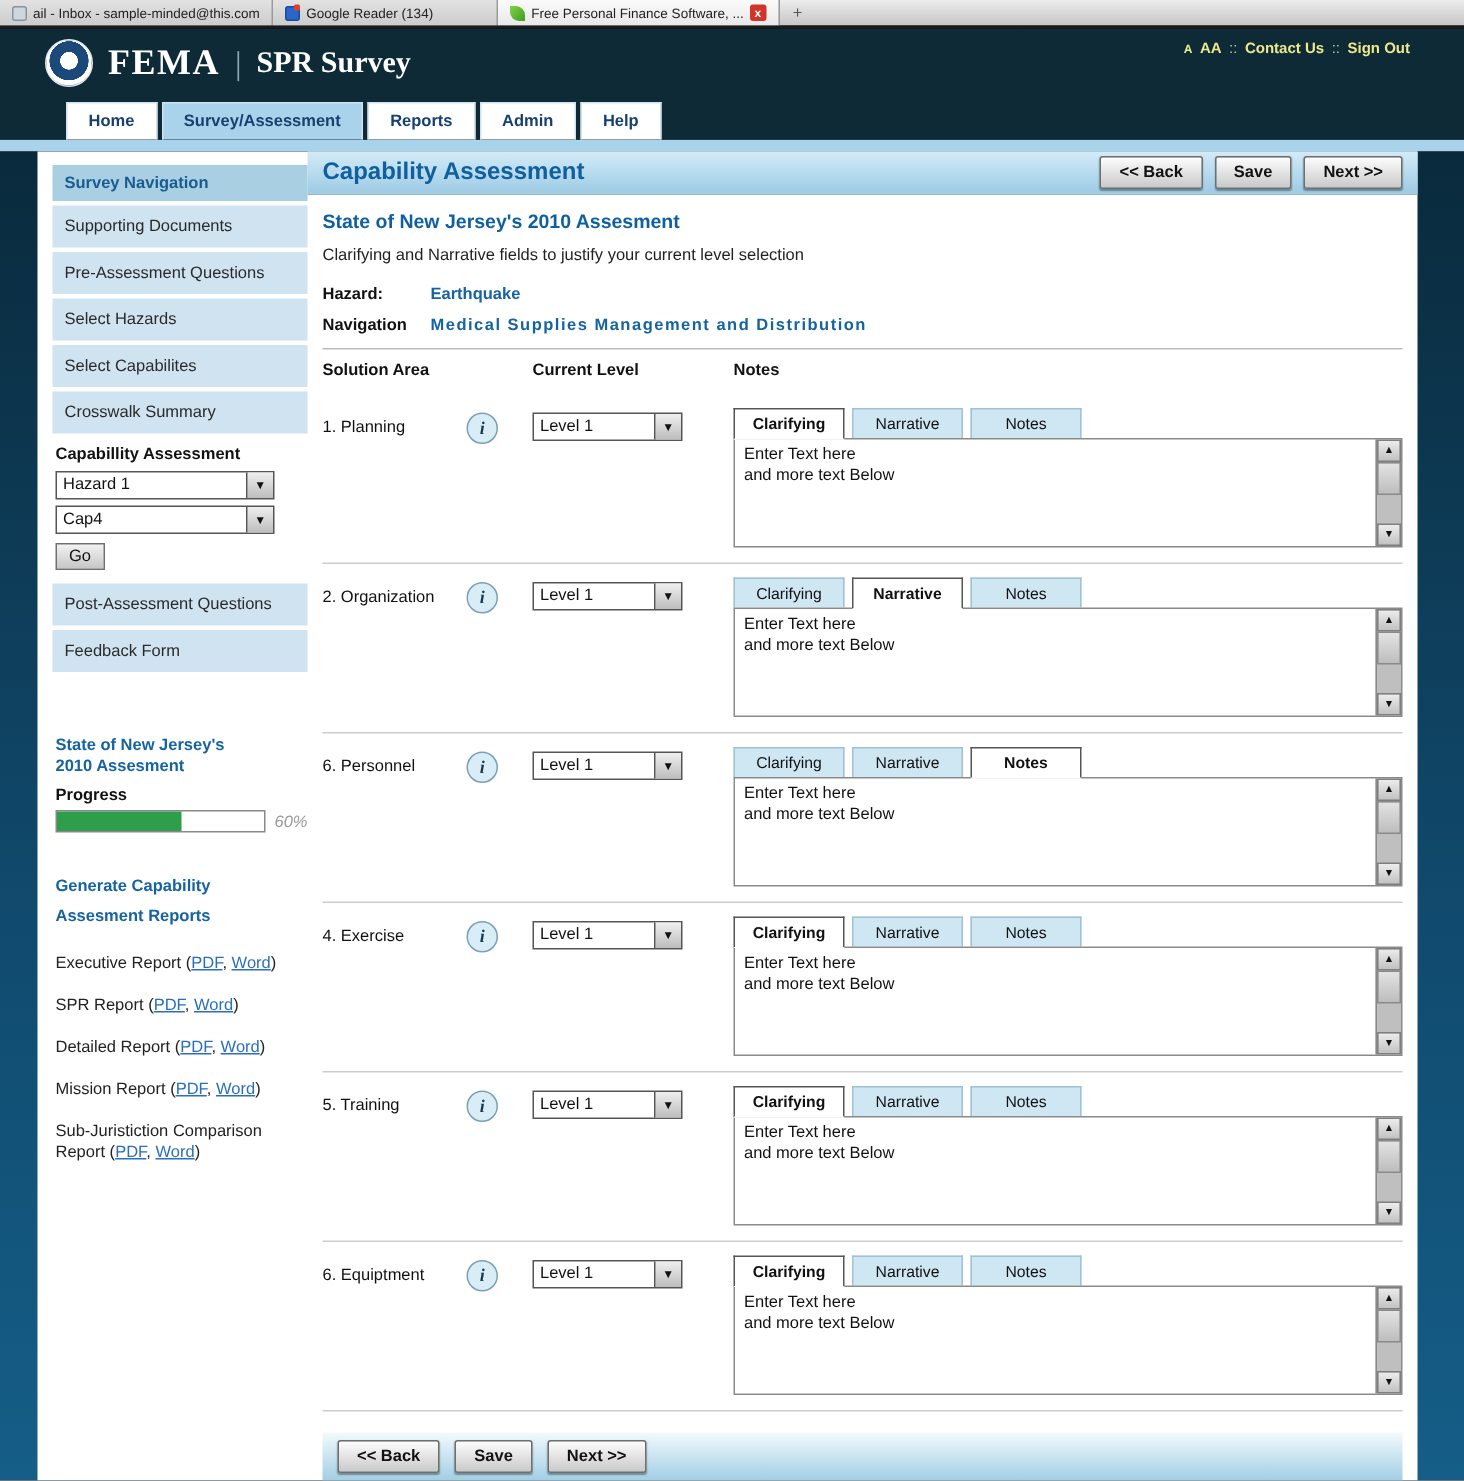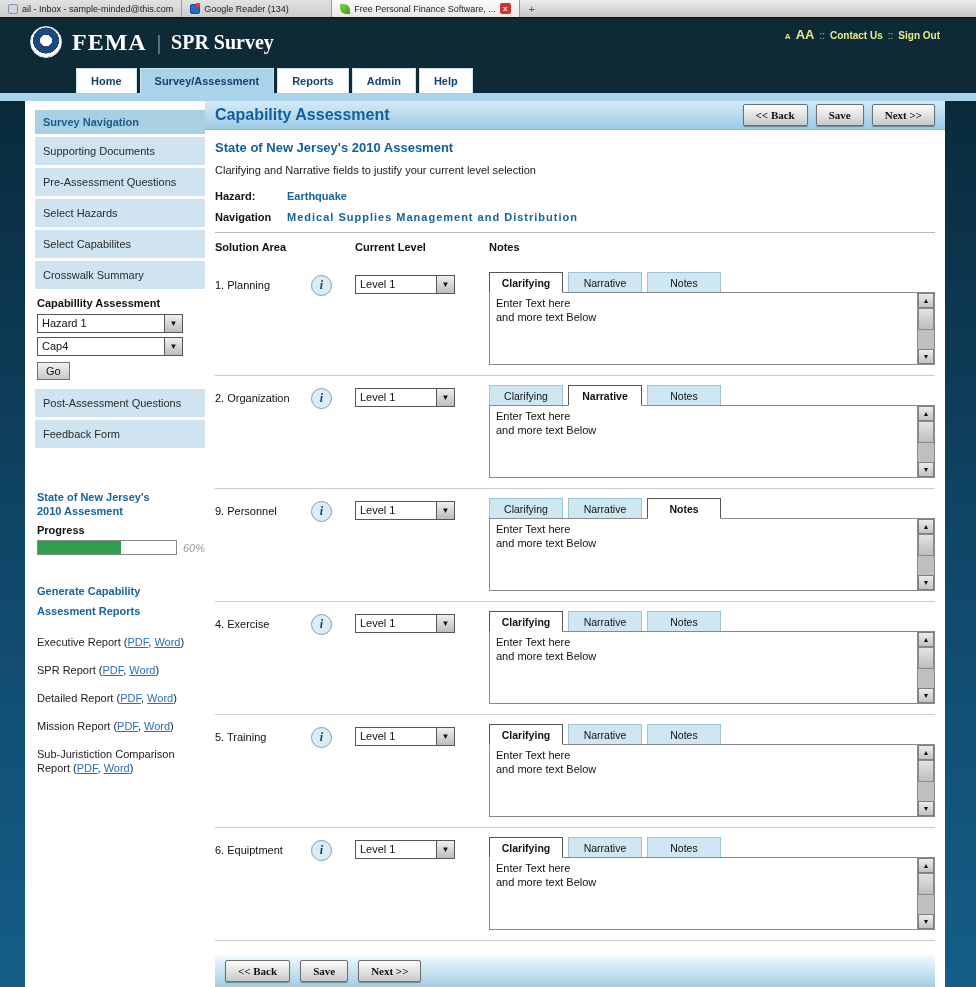--- a/index.html
+++ b/index.html
@@ -47,24 +47,24 @@
   .brand-txt { font-family:"Liberation Serif", serif; color:#fff; font-weight:bold; }
   .brand-fema { font-size:24px; letter-spacing:1px; }
   .brand-pipe { font-size:22px; color:#8fa7b5; margin:0 10px; font-weight:normal; }
   .brand-app { font-size:20px; }
   .top-links {
     position:absolute; top:8px; right:36px;
     color:#ece98b; font-size:10px; font-weight:bold;
     display:flex; align-items:baseline; gap:5px;
   }
   .top-links .a-sm { font-size:8px; }
-  .top-links .a-lg { font-size:13px; }
+  .top-links .a-lg { font-size:10px; }
   .top-links .sep { color:#b9c7a9; font-weight:normal; }
   
-  .nav-tabs { display:flex; align-items:flex-end; height:28px; padding-left:76px; background:#0d2a36; gap:3px; }
+  .nav-tabs { display:flex; align-items:flex-end; height:28px; padding-left:44px; background:#0d2a36; gap:3px; }
   .tab {
     background:#ffffff; color:#16406e; font-weight:bold; font-size:11px;
     padding:6px 14px 6px 14px; border:1px solid #cfe2ee; border-bottom:none;
     cursor:default; line-height:12px;
   }
   .tab.current { background:#a9d3ea; }
   .subbar { height:8px; background:#a9d3ea; }
   
   .page-frame { background:linear-gradient(180deg,#0a2a3c 0%, #10496c 55%, #155e88 100%); }
   .page-inner { margin:0 31px 0 25px; background:#fff; display:flex; min-height:858px; }
@@ -103,21 +103,21 @@
     height:29px; background:linear-gradient(#d3ebf8,#9dcbe4);
     display:flex; align-items:center; justify-content:space-between;
     padding:0 10px; border-bottom:1px solid #8fb8d0;
   }
   .page-title { color:#1060a0; font-weight:bold; font-size:16px; }
   .btn-row { display:flex; gap:8px; }
   .btn {
     background:linear-gradient(#fdfdfd,#c9c9c9); border:1px solid #6f6f6f;
     border-radius:2px; font-weight:bold; font-size:11px; color:#111;
     padding:4px 12px; box-shadow:0 1px 1px rgba(0,0,0,.35); cursor:pointer;
-    font-family:Liberation Serif, serif;
+    font-family:Liberation Sans, sans-serif;
   }
   .content { padding:10px 10px 0 10px; }
   .assess-title { color:#1060a0; font-weight:bold; font-size:13px; margin-bottom:8px; }
   .instructions { color:#222; line-height:15px; margin-bottom:12px; }
   .hc-line { display:flex; margin-bottom:9px; }
   .hc-label { font-weight:bold; color:#111; width:72px; }
   .hc-value { color:#1563a0; font-weight:bold; }
   .cap-value { letter-spacing:1px; }
   .divider { border-top:1px solid #bbb; margin:4px 0 0 0; }
   .col-headers { display:flex; font-weight:bold; color:#111; padding:8px 0 10px 0; }
@@ -357,21 +357,21 @@
                 <div class="sbtn">▲</div>
                 <div class="sthumb"></div>
                 <div class="strack"></div>
                 <div class="sbtn">▼</div>
               </div>
             </div>
           </div>
         </div>
 
         <div class="srow">
-          <div class="srow-label">9. Personnel</div>
+          <div class="srow-label">6. Personnel</div>
           <div class="srow-info">
               <span class="info-icon">i</span>
             </div>
           <div class="srow-level">
             <div class="fake-select">
               <span class="fs-value">Level 1</span>
               <span class="fs-arrow">▼</span>
             </div>
           </div>
           <div class="srow-notes">

